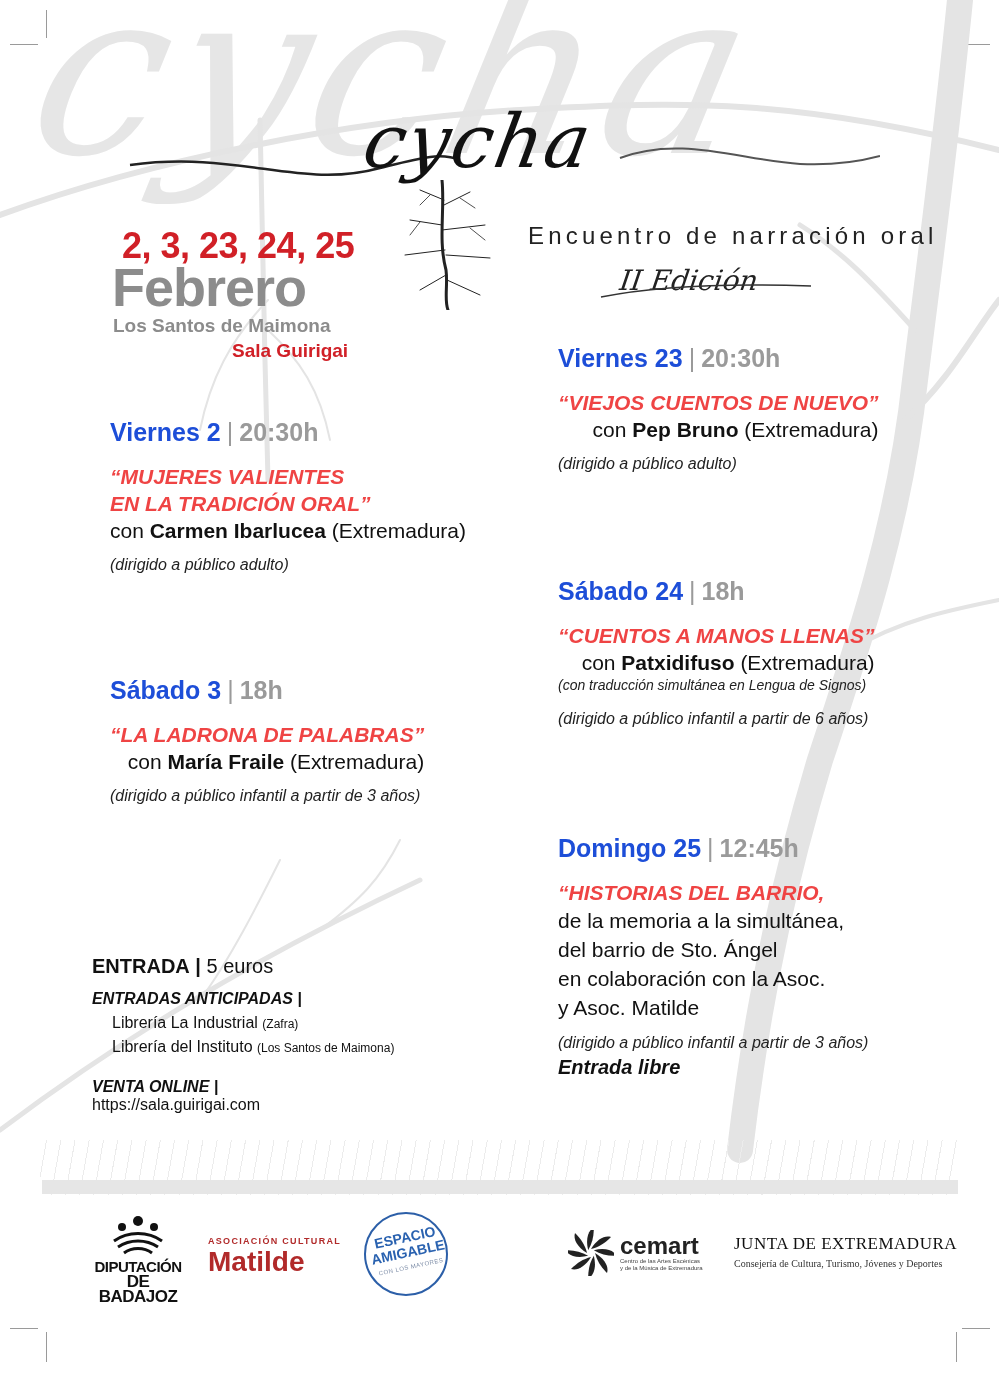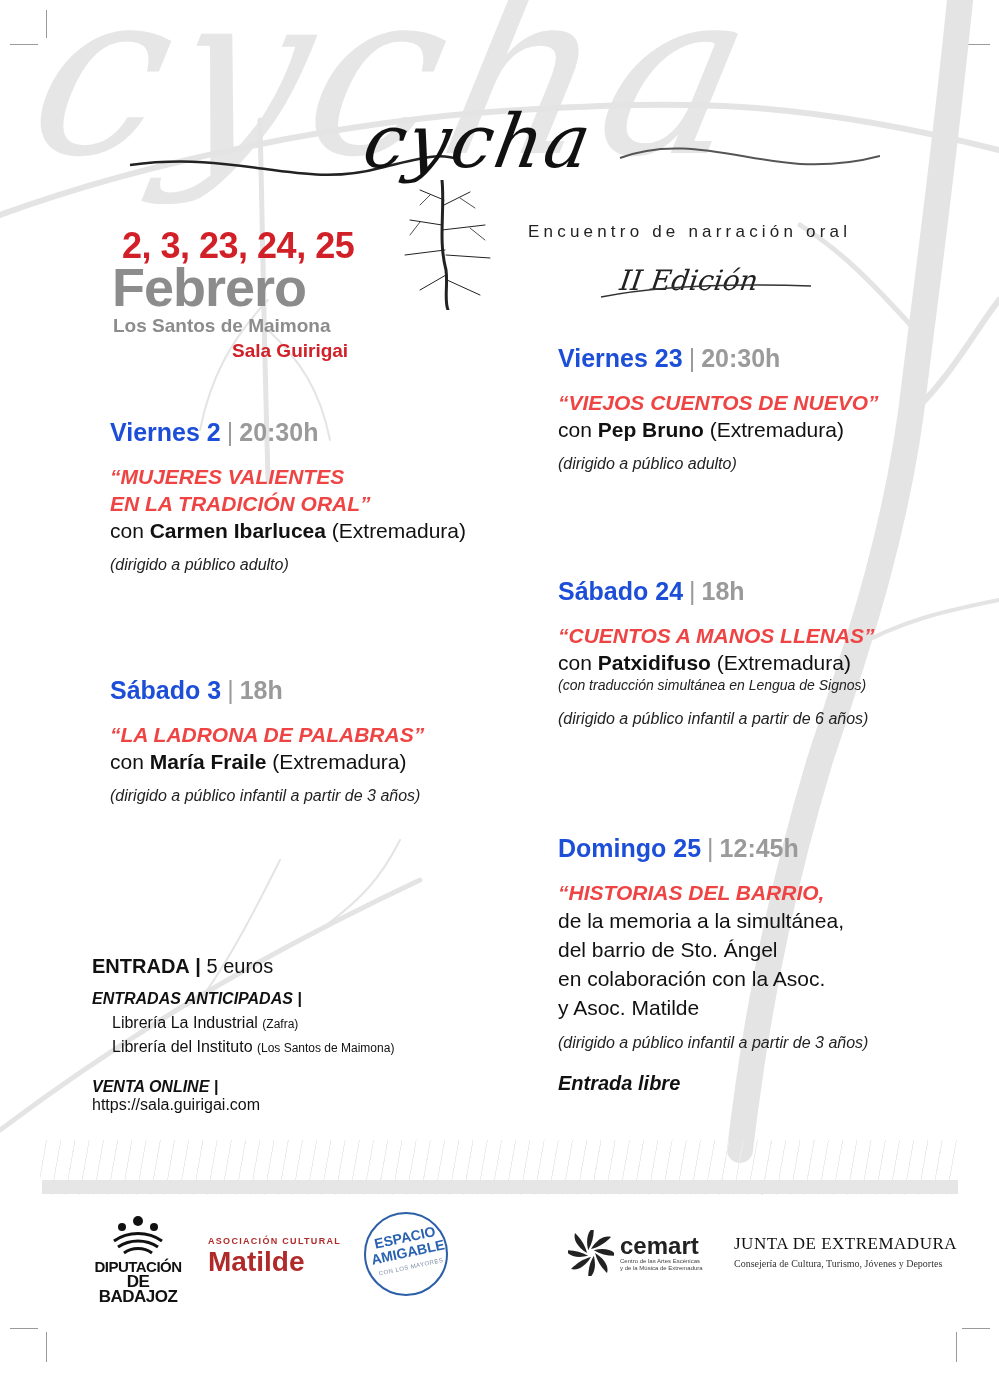--- a/index.html
+++ b/index.html
@@ -12,46 +12,46 @@
 
   
   .bg-script { position: absolute; left: 40px; top: -60px; font-family: "DejaVu Serif", serif;
                font-style: italic; font-size: 230px; color: #e6e6e6; letter-spacing: 8px;
                transform: skewX(-12deg); white-space: nowrap; }
 
   .logo-script { position: absolute; left: 365px; top: 98px; font-family: "DejaVu Serif", serif;
                  font-style: italic; font-size: 74px; color: #111; letter-spacing: 2px;
                  transform: skewX(-10deg); white-space: nowrap; }
 
-  .subtitle { position: absolute; left: 528px; top: 222px; font-size: 17px; letter-spacing: 4.2px;
+  .subtitle { position: absolute; left: 528px; top: 222px; font-size: 24px; letter-spacing: 4.2px;
               color: #222; font-family: "Liberation Sans", sans-serif; white-space: nowrap; }
   .edition { position: absolute; left: 620px; top: 264px; font-family: "DejaVu Serif", serif;
              font-style: italic; font-size: 28px; color: #222; transform: skewX(-8deg); }
 
   .dates { position: absolute; left: 122px; top: 225px; font-size: 36px; font-weight: bold;
            color: #d12027; font-family: "Liberation Sans", sans-serif; letter-spacing: -0.5px; white-space: nowrap; }
   .month { position: absolute; left: 112px; top: 256px; font-size: 54px; font-weight: bold; color: #8c8c8c;
            font-family: "Liberation Sans", sans-serif; letter-spacing: -1px; }
   .town { position: absolute; left: 113px; top: 315px; font-size: 19px; font-weight: bold; color: #8c8c8c;
           font-family: "Liberation Sans", sans-serif; white-space: nowrap; }
   .venue { position: absolute; left: 232px; top: 340px; font-size: 19px; font-weight: bold; color: #d12027;
            font-family: "Liberation Sans", sans-serif; white-space: nowrap; }
 
   .event { position: absolute; font-family: "Liberation Sans", sans-serif; }
   .ev-head { font-size: 25px; font-weight: bold; white-space: nowrap; margin-bottom: 16px; }
   .ev-day { color: #1d4ed8; }
   .ev-sep { color: #9a9a9a; font-weight: normal; margin: 0 6px; }
   .ev-time { color: #9a9a9a; }
   .ev-title { font-size: 21px; font-style: italic; font-weight: bold; color: #ef4444; line-height: 27px; }
-  .ev-with { font-size: 21px; color: #111; line-height: 27px; white-space: nowrap; }
+  .ev-with { font-size: 21px; color: #111; line-height: 27px; white-space: nowrap; text-align: right; }
   .ev-with b { font-weight: bold; }
   .ev-desc { font-size: 21px; color: #111; line-height: 29px; }
   .ev-note { font-size: 14px; font-style: italic; color: #222; line-height: 18px; white-space: nowrap; }
   .ev-aud { font-size: 16px; font-style: italic; color: #222; margin-top: 12px; white-space: nowrap; }
-  .ev-free { font-size: 20px; font-style: italic; font-weight: bold; color: #111; margin-top: 20px; }
+  .ev-free { font-size: 20px; font-style: italic; font-weight: bold; color: #111; margin-top: 4px; }
 
   .tickets { position: absolute; left: 92px; top: 955px; font-family: "Liberation Sans", sans-serif; color: #111; }
   .t-entry { font-size: 20px; white-space: nowrap; }
   .t-entry b { font-weight: bold; }
   .t-head { font-size: 16px; font-style: italic; font-weight: bold; margin-top: 12px; white-space: nowrap; }
   .t-shop { font-size: 16px; margin-left: 20px; margin-top: 6px; white-space: nowrap; }
   .t-shop small { font-size: 12px; }
   .t-url { font-size: 16px; white-space: nowrap; }
 
   .grass { position: absolute; left: 40px; top: 1140px; width: 920px; height: 55px;

